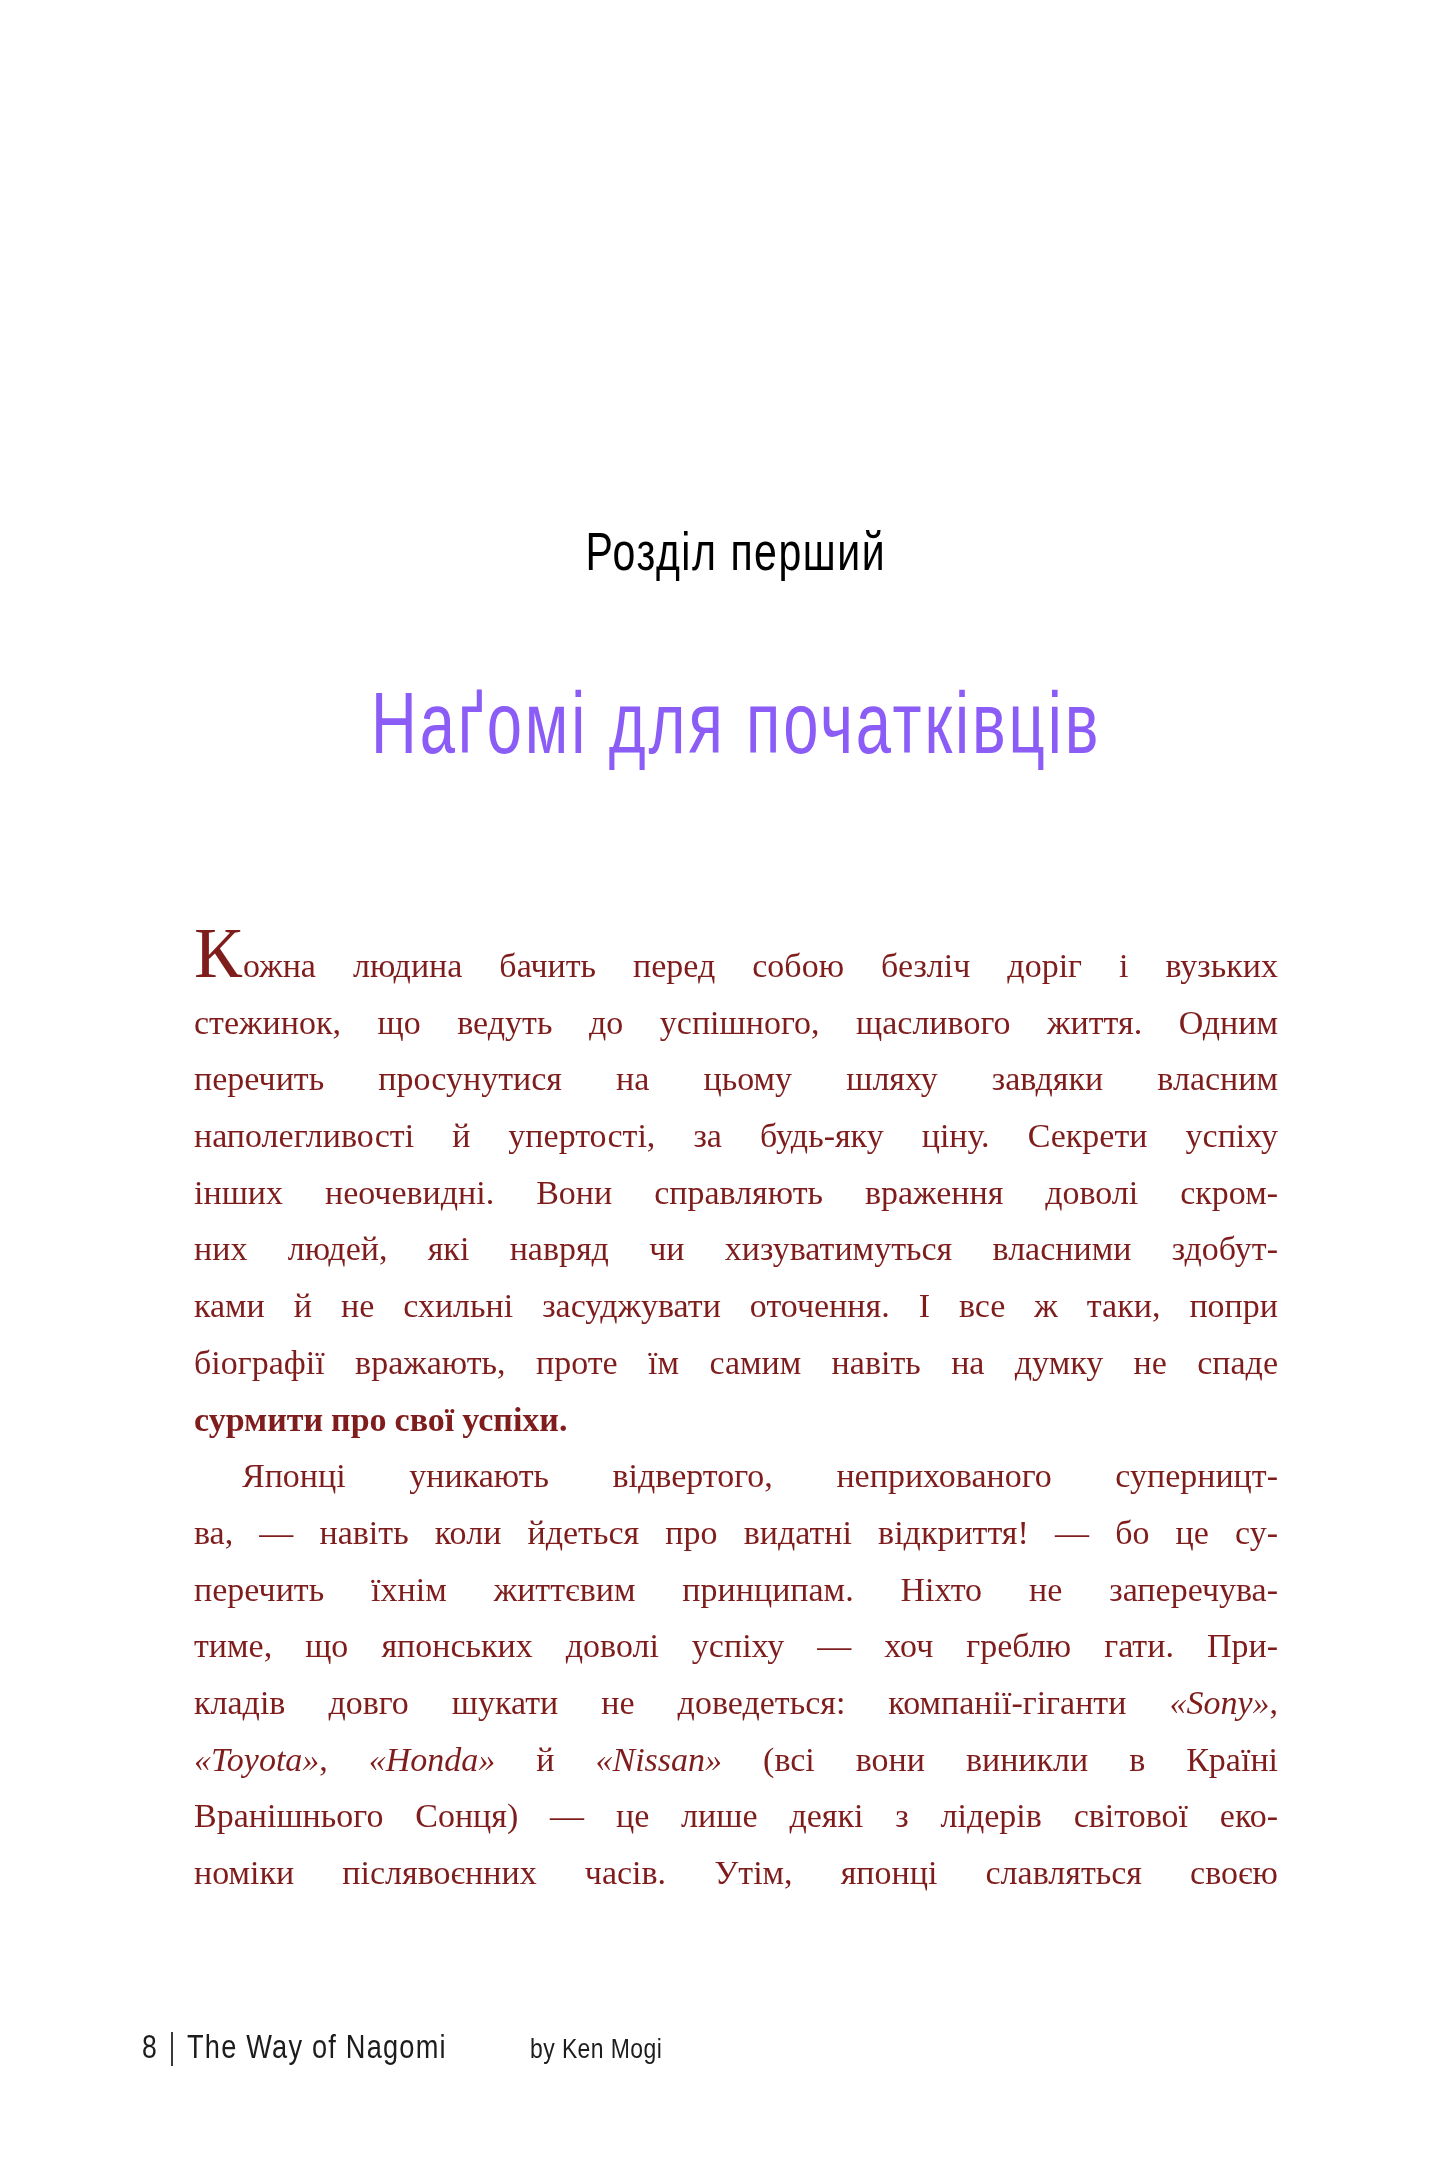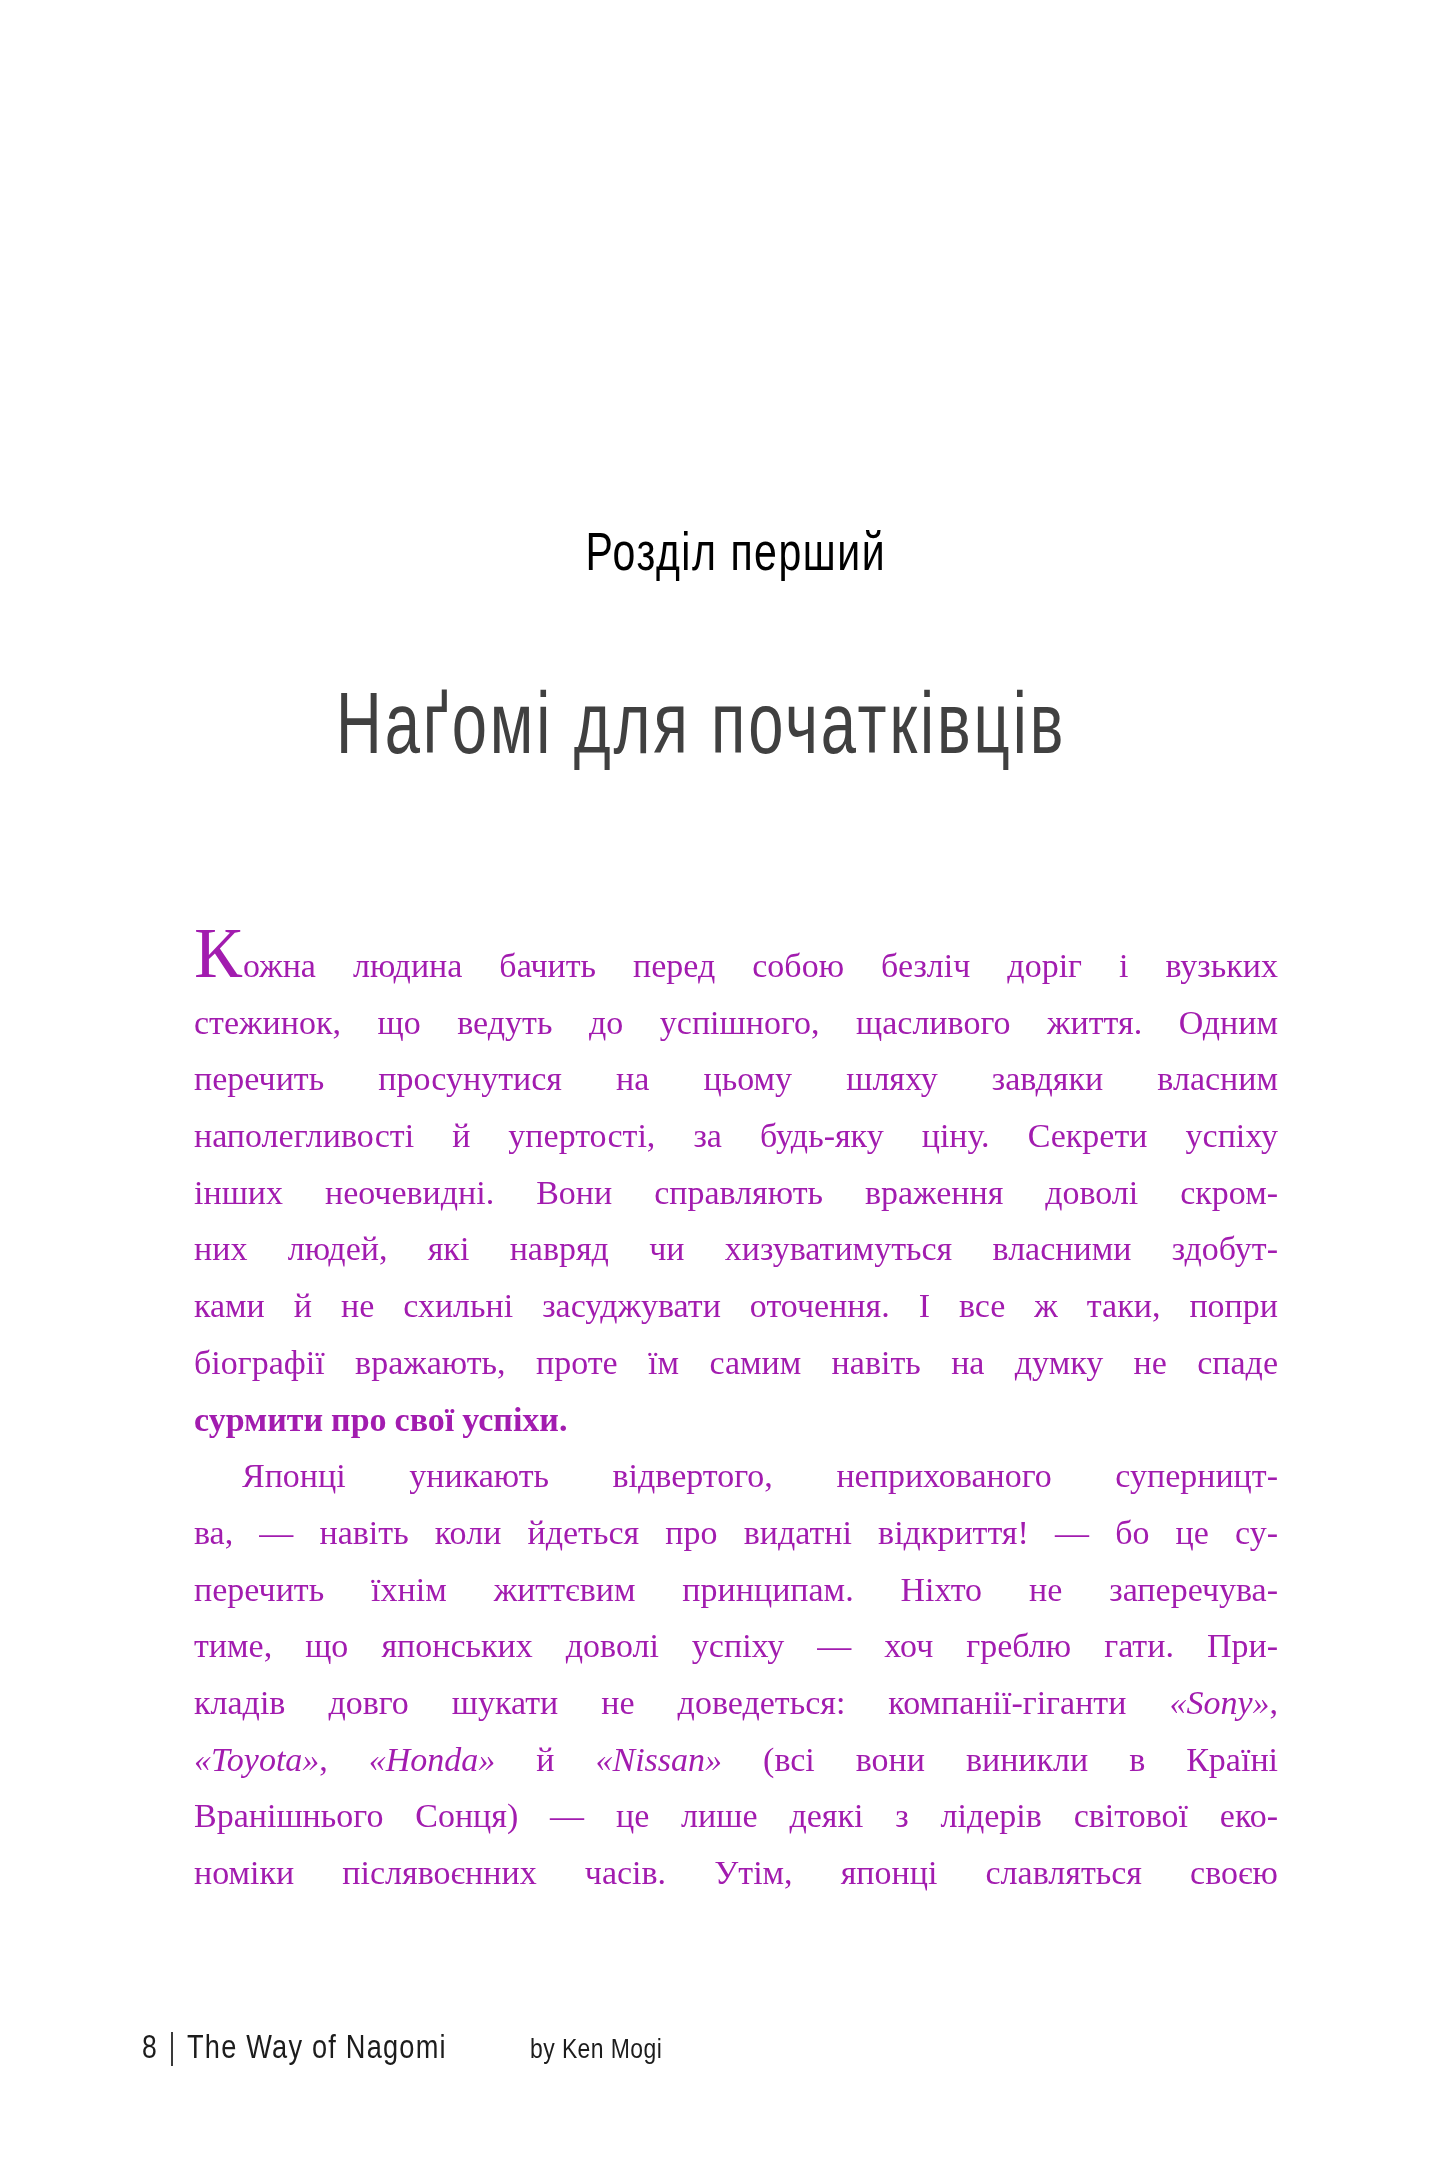--- a/index.html
+++ b/index.html
@@ -20,26 +20,26 @@
     transform-origin:center center;
     white-space:nowrap;
   }
   .chapter{
     position:absolute; left:194px; top:521px; width:1084px;
     text-align:center; font-size:54px; line-height:60px; color:#000000;
   }
   .chapter .cond{letter-spacing:2px; transform:scaleX(0.76);}
   .title{
     position:absolute; left:194px; top:677px; width:1084px;
-    font-size:88px; line-height:92px; color:#404040;
+    text-align:center; font-size:88px; line-height:92px; color:#8b5cf6;
   }
   .title .cond{letter-spacing:4px; transform:scaleX(0.72);}
   .bodytext{
     position:absolute; left:194px; top:938px; width:1084px;
-    font-size:34px; color:#a21caf;
+    font-size:34px; color:#7f1d1d;
     word-spacing:-0.5px;
   }
   .line{
     height:56.7px; line-height:56.7px;
     text-align:justify; text-align-last:justify;
   }
   .line.lastline{text-align-last:left;font-weight:bold;}
   .line.indent{padding-left:48px;}
   .line i{}
   .initial{

